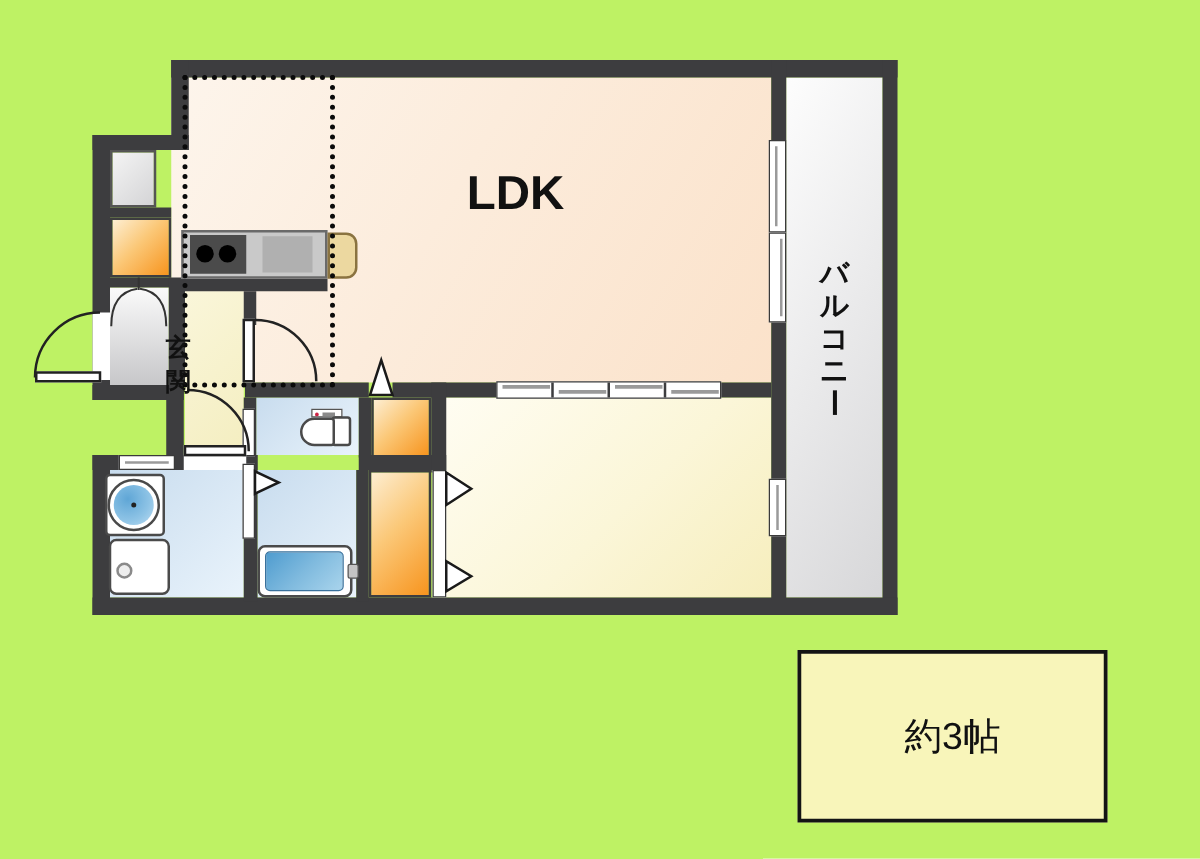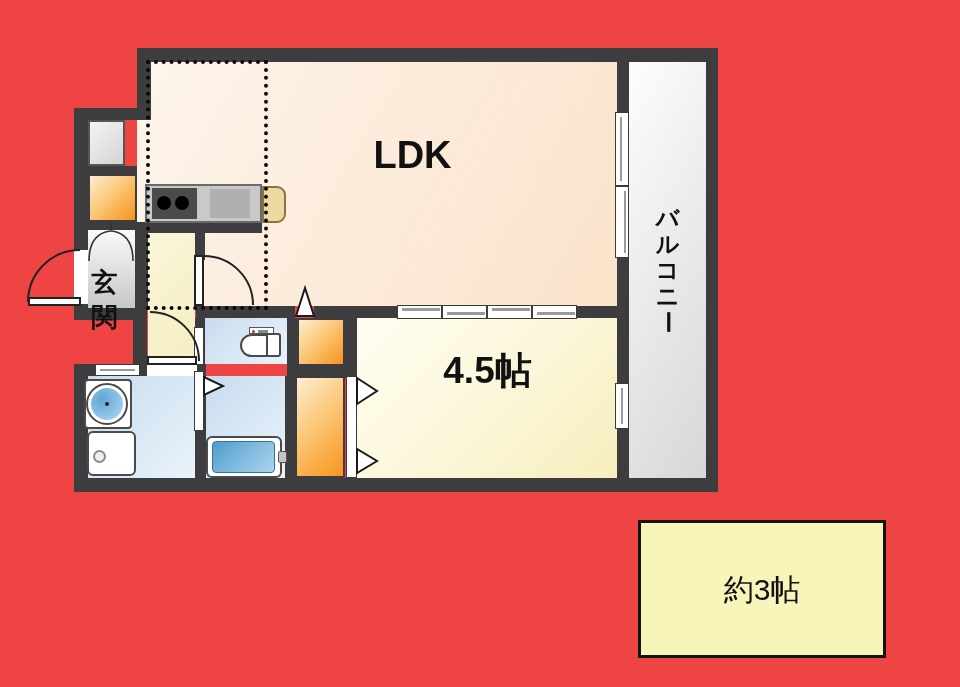--- a/index.html
+++ b/index.html
@@ -1,16 +1,16 @@
 <!DOCTYPE html>
 <html><head>
 <meta charset="utf-8">
 <style>
   html,body{margin:0;padding:0;background:#fff;}
-  #stage{position:relative;width:960px;height:687px;background:#ef4444;overflow:hidden;
+  #stage{position:relative;width:960px;height:687px;background:#bef264;overflow:hidden;
          font-family:"Liberation Sans", sans-serif;}
   .floor{position:absolute;z-index:1;}
   .wall{position:absolute;background:#3d3d3f;z-index:2;}
   .win{position:absolute;background:#fff;border:1px solid #3a3a3a;box-sizing:border-box;z-index:3;}
   .gap{position:absolute;background:#fff;z-index:3;}
   .pane-line{position:absolute;background:#9a9a9a;z-index:4;}
   .fix{position:absolute;z-index:3;box-sizing:border-box;}
   .dashed{position:absolute;border:4px dotted #0a0a0a;box-sizing:border-box;z-index:6;}
   svg.overlay{position:absolute;left:0;top:0;z-index:7;pointer-events:none;}
   .label{position:absolute;z-index:8;color:#111;text-align:center;}
@@ -147,30 +147,29 @@
     <polygon points="204,377 204,395 223,386" fill="#fff" stroke="#1a1a1a" stroke-width="2"></polygon>
     <polygon points="357,378 357,404 377,391" fill="#fff" stroke="#1a1a1a" stroke-width="2"></polygon>
     <polygon points="357,449 357,473 377,461" fill="#fff" stroke="#1a1a1a" stroke-width="2"></polygon>
   </svg>
 
   <div class="label lbl-big" style="left:295px;top:134px;width:235px;">
     <div style="font-size:38px;">LDK</div>
   </div>
 
   <div class="label lbl-big" style="left:380px;top:350px;width:215px;">
-    <div style="font-size:37px;">4.5帖</div>
   </div>
 
   <div class="label v-label" style="left:629px;top:205px;width:77px;height:160px;">
     <span>バ</span>
     <span>ル</span>
     <span>コ</span>
     <span>ニ</span>
     <span class="rot">ー</span>
   </div>
 
-  <div class="label" style="left:88px;top:265px;width:33px;font-size:26px;font-weight:bold;">玄関</div>
+  <div class="label" style="left:88px;top:265px;width:33px;font-size:20px;font-weight:bold;padding-left:38px;">玄関</div>
 
   <div class="loft-box" style="left:638px;top:520px;width:248px;height:138px;">
     <div>約3帖</div>
   </div>
 
 </div>
 
 </body></html>

